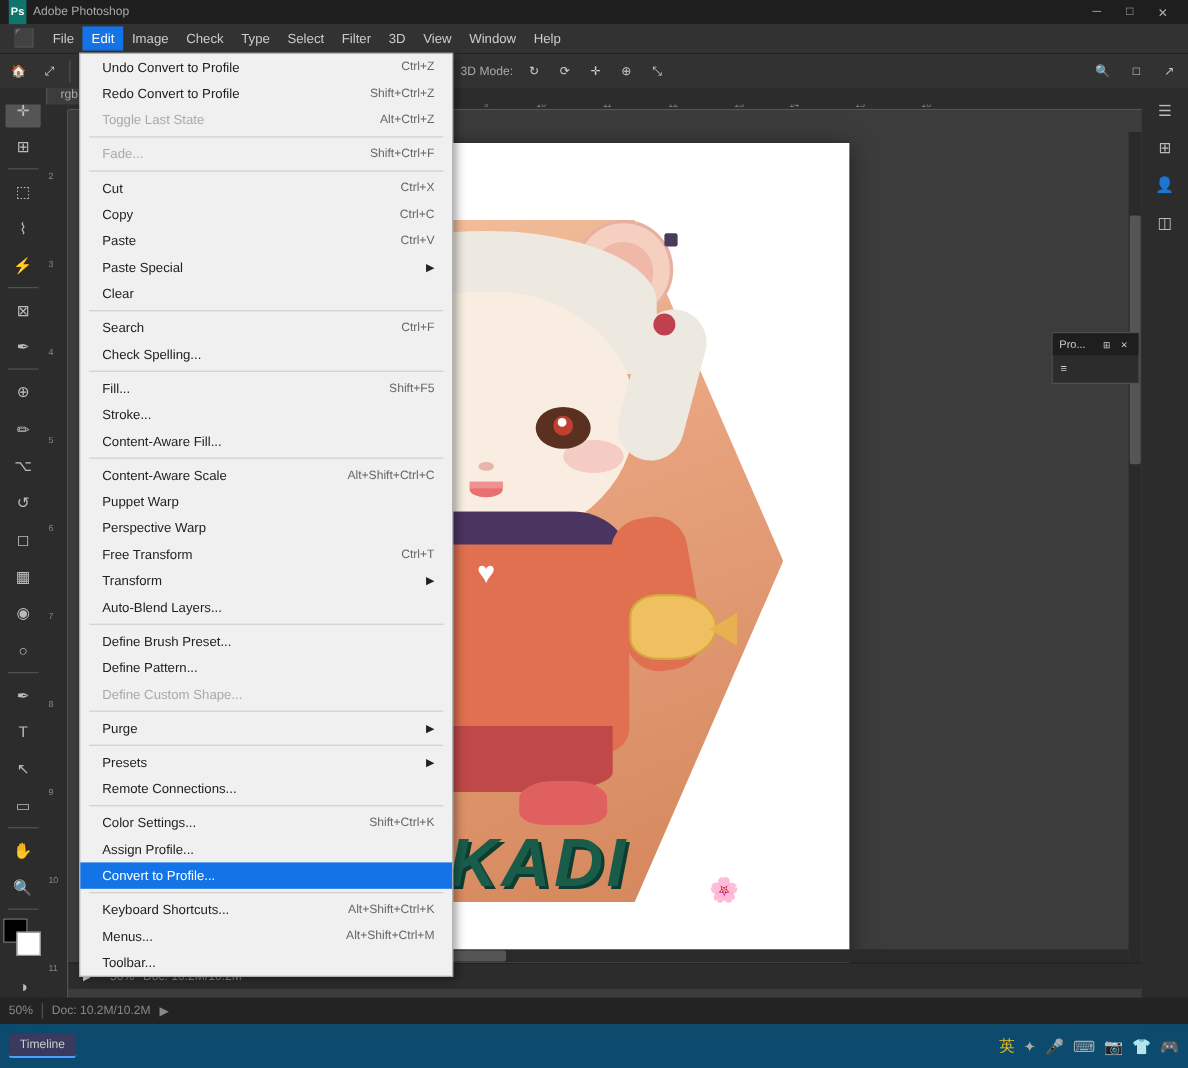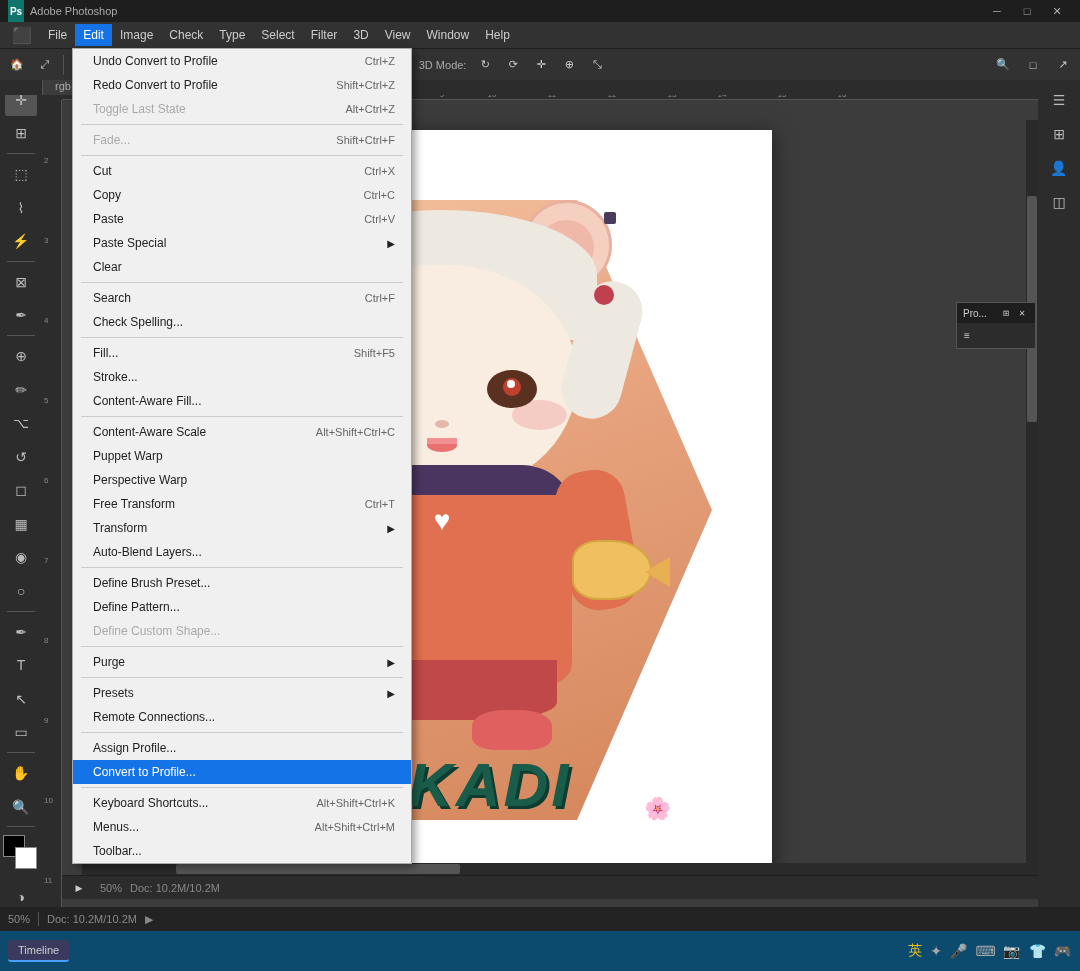--- a/index.html
+++ b/index.html
@@ -479,20 +479,24 @@
   <div class="dd-separator"></div>
   <div class="dd-item">
     <span class="dd-item-label">Presets</span>
     <span class="dd-arrow">▶</span>
   </div>
   <div class="dd-item">
     <span class="dd-item-label">Remote Connections...</span>
   </div>
   <div class="dd-separator"></div>
   <div class="dd-item">
+    <span class="dd-item-label">Color Settings...</span>
+    <span class="dd-shortcut">Shift+Ctrl+K</span>
+  </div>
+  <div class="dd-item">
     <span class="dd-item-label">Assign Profile...</span>
   </div>
 
   <div class="dd-item highlighted">
     <span class="dd-item-label">Convert to Profile...</span>
   </div>
   <div class="dd-separator"></div>
   <div class="dd-item">
     <span class="dd-item-label">Keyboard Shortcuts...</span>
     <span class="dd-shortcut">Alt+Shift+Ctrl+K</span>

